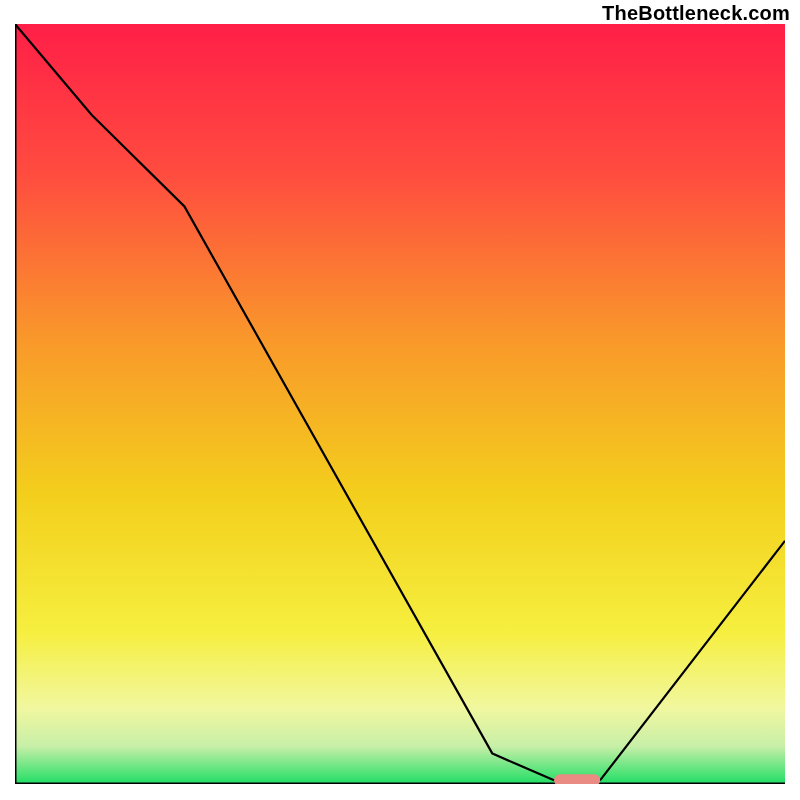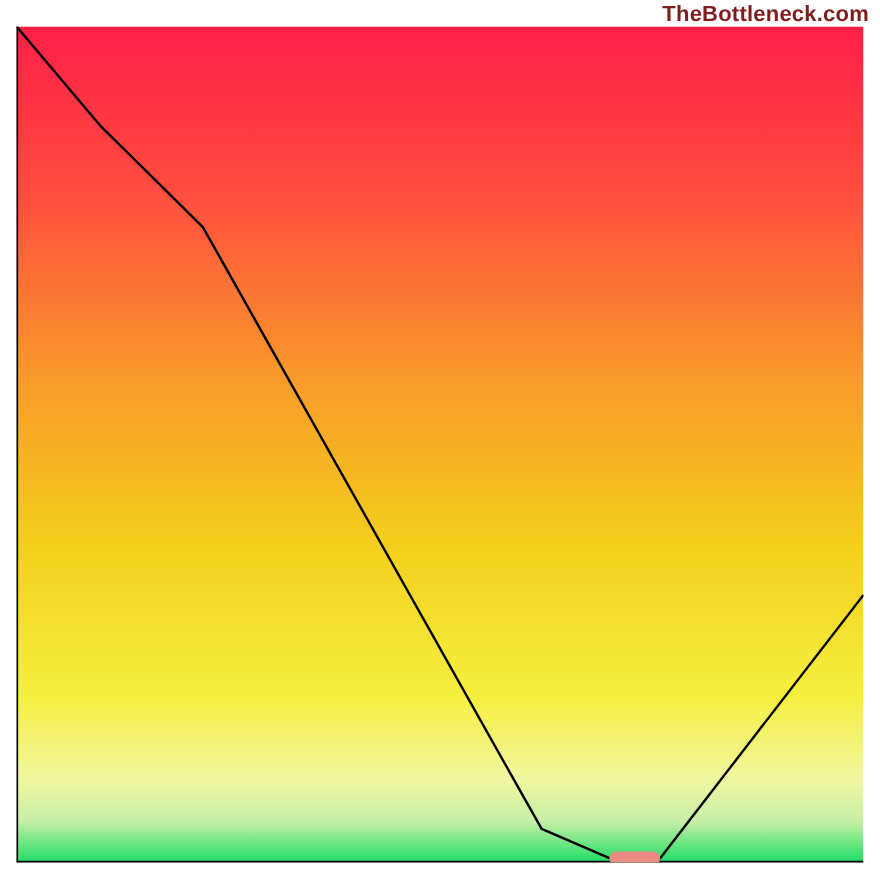--- a/index.html
+++ b/index.html
@@ -14,21 +14,21 @@
     position: relative;
     width: 800px;
     height: 800px;
   }
   .watermark {
     position: absolute;
     top: 2px;
     right: 10px;
     font-size: 20px;
     font-weight: 600;
-    color: #7f1d1d;
+    color: #000000;
     letter-spacing: 0.2px;
   }
   .plot {
     position: absolute;
     left: 15px;
     top: 24px;
     width: 770px;
     height: 760px;
   }
   svg { display: block; }

